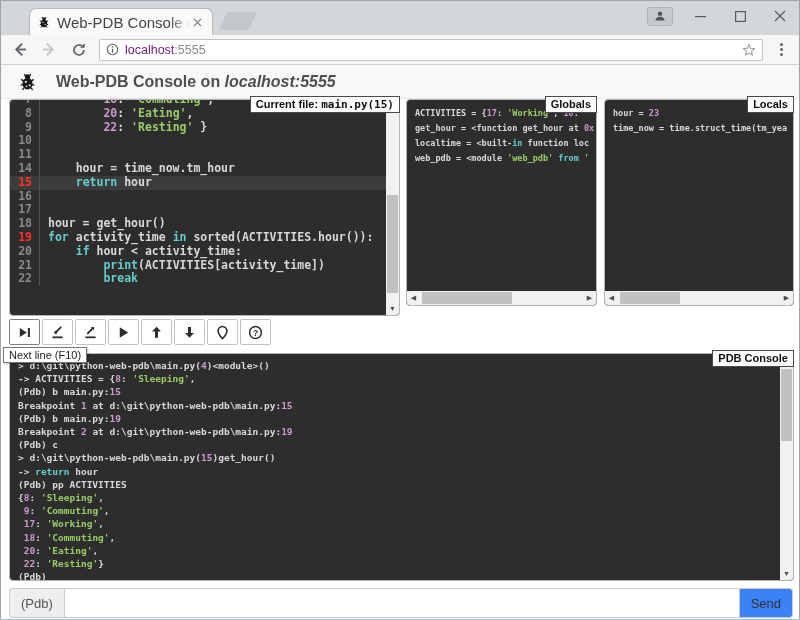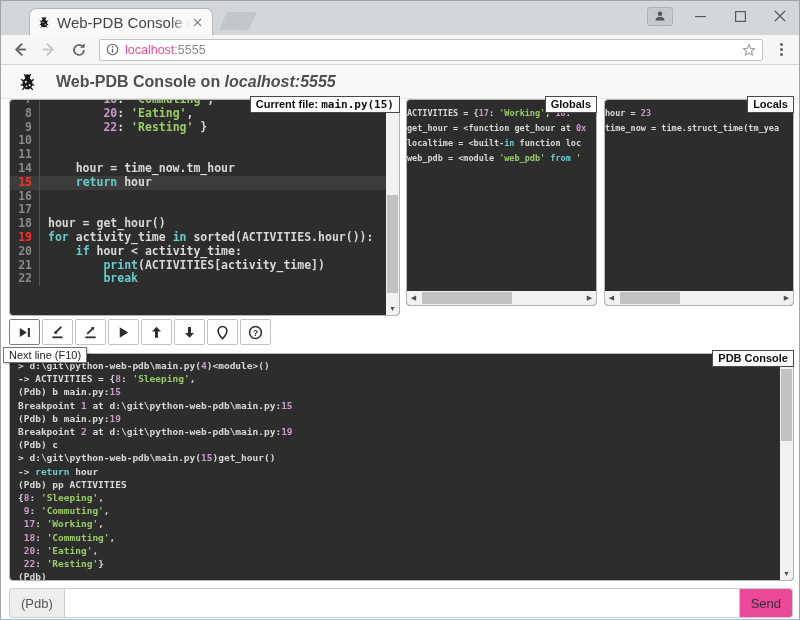--- a/index.html
+++ b/index.html
@@ -22,21 +22,21 @@
   .profile-btn { width:26px; height:19px; background:#c6cacd; border:1px solid #aeb2b5;
                  border-radius:3px; display:flex; align-items:center; justify-content:center; }
   .wbtn { width:26px; height:22px; display:flex; align-items:center; justify-content:center; }
 
   .navbar { position:relative; height:30px; background:#f6f6f6; border-bottom:1px solid #d4d4d4;
             display:flex; align-items:center; }
   .navicon { width:24px; height:24px; display:flex; align-items:center; justify-content:center; margin-left:6px; }
   .urlbox { position:relative; margin-left:8px; width:664px; height:22px; background:#fff;
             border:1px solid #c3c3c3; border-radius:2px; display:flex; align-items:center; padding:0 6px; }
   .urltext { font-size:12.5px; margin-left:6px; }
-  .url-host { color:#ec4899; }
+  .url-host { color:#701a75; }
   .url-port { color:#8a8a8a; }
   .url-star { margin-left:auto; }
   .menu-dots { margin-left:8px; width:20px; display:flex; flex-direction:column; align-items:center; gap:2px; }
   .menu-dots i { width:3px; height:3px; border-radius:50%; background:#5f6368; }
 
   
   .page { position:relative; width:798px; height:554px; background:#fff; }
   .app-header { position:absolute; left:0; top:0; width:100%; height:34px; background:#f8f8f8;
                 border-bottom:1px solid #e7e7e7; display:flex; align-items:center; }
   .app-title { margin-left:14px; font-size:16px; font-weight:bold; color:#4f4f4f; }
@@ -56,21 +56,21 @@
   .crow.cur { background:#3c3c3c; }
   .ln { width:30px; padding-right:7px; text-align:right; color:#8a8a8a;
         border-right:1px solid #515151; flex:none; }
   .ln.bp { color:#ff3224; }
   .ct { padding-left:8px; }
   .t-p { color:#d8d8d8; } .t-k { color:#66cccc; } .t-s { color:#99cc66; } .t-n { color:#cc99cc; }
 
   
   .globals-panel { left:405px; top:34px; width:191px; height:207px; }
   .locals-panel  { left:603px; top:34px; width:190px; height:207px; }
-  .var-clip { position:absolute; inset:0 0 14px 0; overflow:hidden; padding:6px 0 0 0;
+  .var-clip { position:absolute; inset:0 0 14px 0; overflow:hidden; padding:6px 0 0 8px;
               font:bold 8.5px "DejaVu Sans Mono", monospace; line-height:15px; white-space:pre; }
 
   
   .console-panel { left:8px; top:288px; width:785px; height:228px; }
   .console-clip { position:absolute; inset:0 13px 0 0; overflow:hidden; padding:5px 0 0 8px;
                   font:bold 9.5px "DejaVu Sans Mono", monospace; line-height:13.2px; white-space:pre; }
 
   
   .vscroll { position:absolute; top:0; right:0; bottom:0; width:13px; background:#f1f1f1;
              border-radius:0 3px 3px 0; }
@@ -89,21 +89,21 @@
   .tooltip { position:absolute; left:2px; top:282px; z-index:6; background:#fff;
              border:1px solid #767676; padding:1px 5px; font-size:11px; color:#222;
              box-shadow:1px 1px 2px rgba(0,0,0,.25); white-space:nowrap; }
 
   
   .prompt-row { position:absolute; left:8px; top:523px; width:784px; height:30px; display:flex; }
   .addon { background:#eee; border:1px solid #ccc; border-right:none; border-radius:4px 0 0 4px;
            color:#555; font-size:13px; display:flex; align-items:center; padding:0 11px; }
   .cmd-input { flex:1; border:1px solid #ccc; border-radius:0; outline:none; font-size:13px;
                padding:0 8px; color:#333; font-family:"Liberation Sans", sans-serif; }
-  .send-btn { background:#ec4899; border:1px solid #ccc; border-left:none; border-radius:0 4px 4px 0;
+  .send-btn { background:#3b82f6; border:1px solid #ccc; border-left:none; border-radius:0 4px 4px 0;
               color:#333; font-size:13px; padding:0 11px; font-family:"Liberation Sans", sans-serif; }
   svg { display:block; }
 </style>
 </head>
 <body>
 
 <div class="frame">
 
   <div class="tabstrip">
     <div class="tab">

